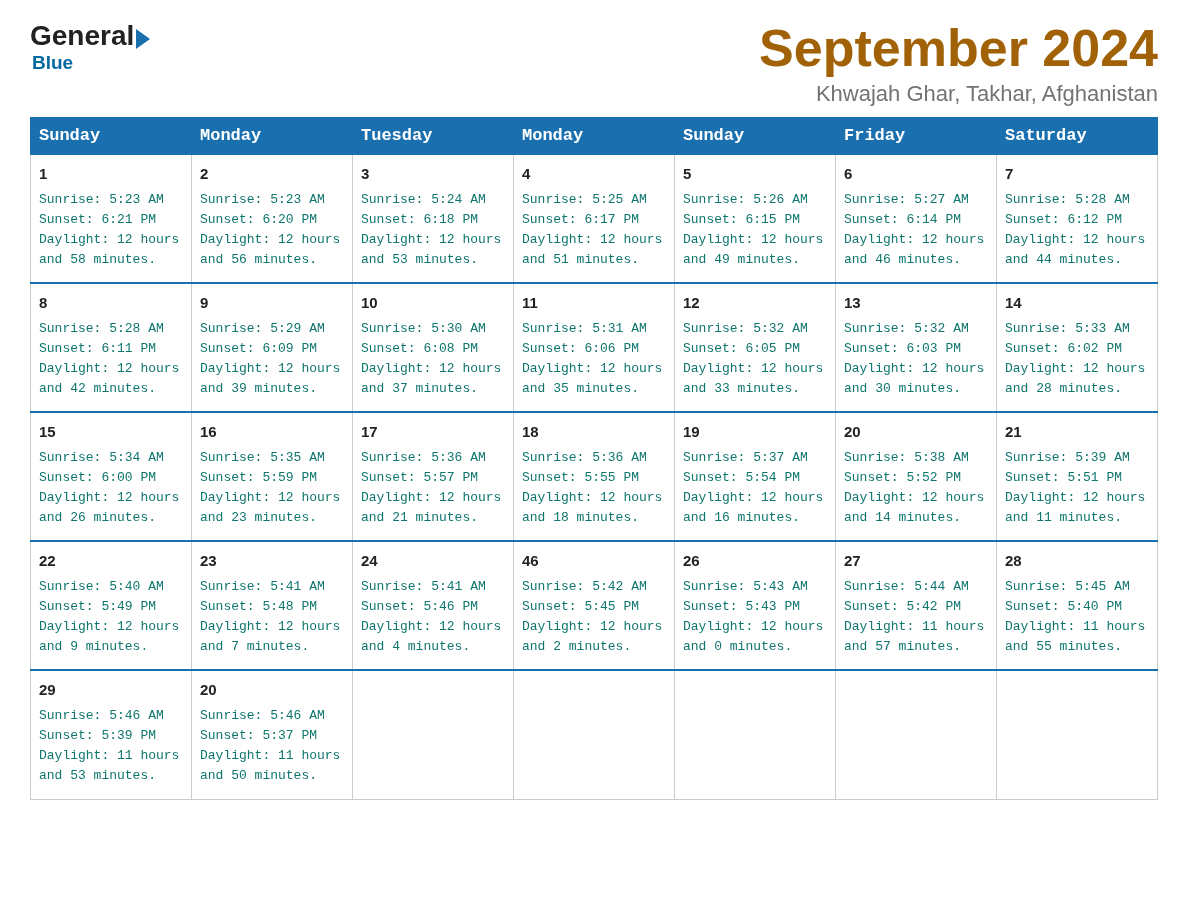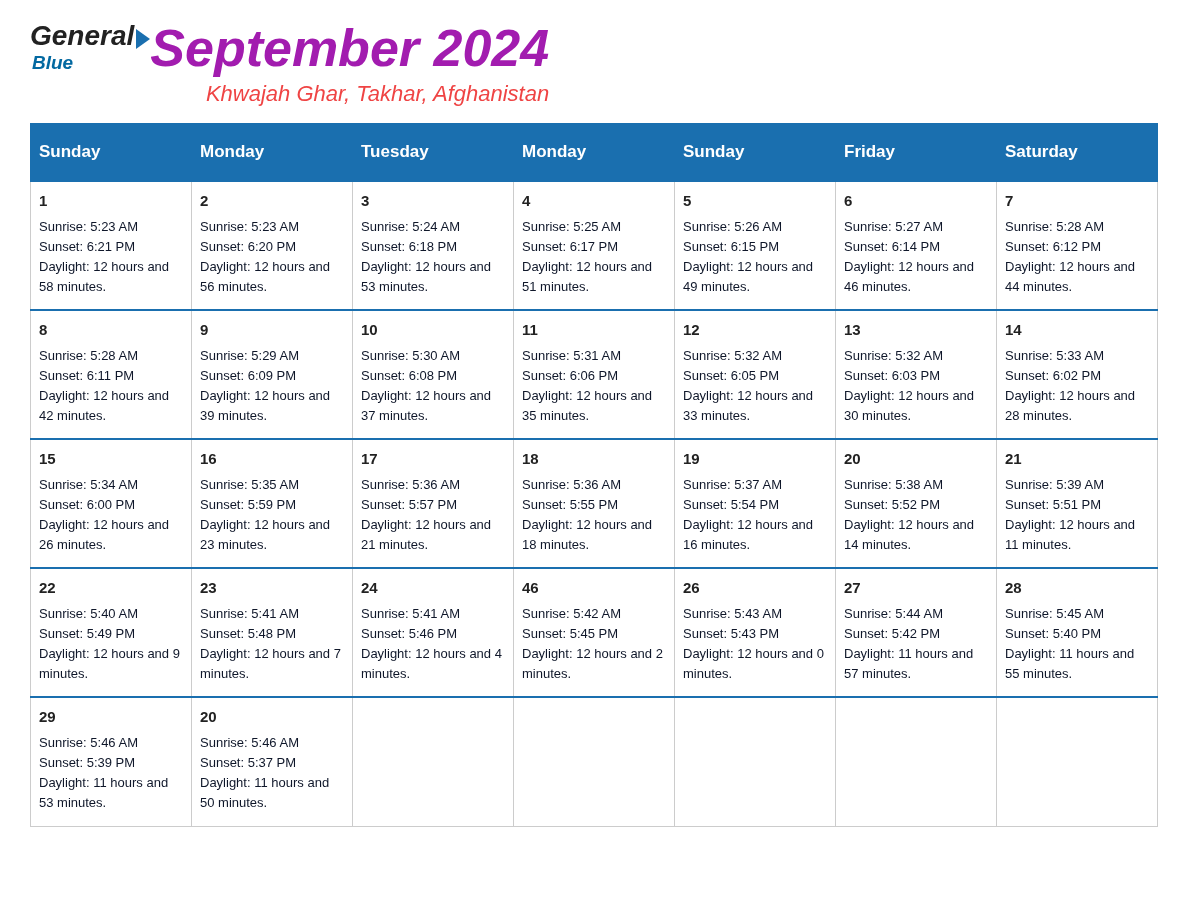--- a/index.html
+++ b/index.html
@@ -4,23 +4,23 @@
   <style>
     * { box-sizing: border-box; margin: 0; padding: 0; }
     body {
       font-family: Arial, sans-serif;
       background: #fff;
       padding: 20px 30px;
       color: #222;
     }
     .header-area {
       display: flex;
+      justify-content: space-between;
       align-items: flex-start;
-      margin-bottom: 16px;
-      font-style: italic;
+      margin-bottom: 10px;
     }
     .logo-text-general {
       font-size: 28px;
       font-weight: bold;
       color: #222;
       font-family: Arial, sans-serif;
     }
     .logo-text-blue {
       font-size: 19px;
       font-weight: bold;
@@ -35,41 +35,42 @@
       border-bottom: 10px solid transparent;
       margin-left: 2px;
       margin-top: 6px;
     }
     .title-area {
       text-align: right;
     }
     .month-title {
       font-size: 52px;
       font-weight: bold;
-      color: #a21caf;
+      color: #a16207;
       line-height: 1.1;
     }
     .location-title {
       font-size: 22px;
-      color: #ef4444;
+      color: #737373;
       margin-top: 4px;
     }
     .calendar-table {
       width: 100%;
       border-collapse: collapse;
       margin-top: 8px;
     }
     .calendar-table thead tr th {
       background-color: #1a6faf;
       color: #fff;
       font-size: 17px;
       font-weight: bold;
-      padding: 18px 8px;
+      padding: 8px 8px;
       text-align: left;
       border: 1px solid #1a6faf;
+      font-family: Liberation Mono, monospace;
     }
     .calendar-table tbody tr td {
       vertical-align: top;
       border: 1px solid #ccc;
       border-top: 2px solid #1a6faf;
       padding: 8px 8px 12px 8px;
       width: 14.28%;
       font-size: 13px;
       line-height: 1.5;
       color: #222;
@@ -78,22 +79,23 @@
       background: #fff;
     }
     .day-number {
       font-size: 15px;
       font-weight: bold;
       margin-bottom: 4px;
       display: block;
     }
     .day-info {
       font-size: 13px;
-      color: #0f172a;
+      color: #0f766e;
       line-height: 1.55;
+      font-family: Liberation Mono, monospace;
     }
     .logo-wrapper {
       display: flex;
       flex-direction: column;
       align-items: flex-start;
     }
     .logo-row {
       display: flex;
       align-items: center;
     }

